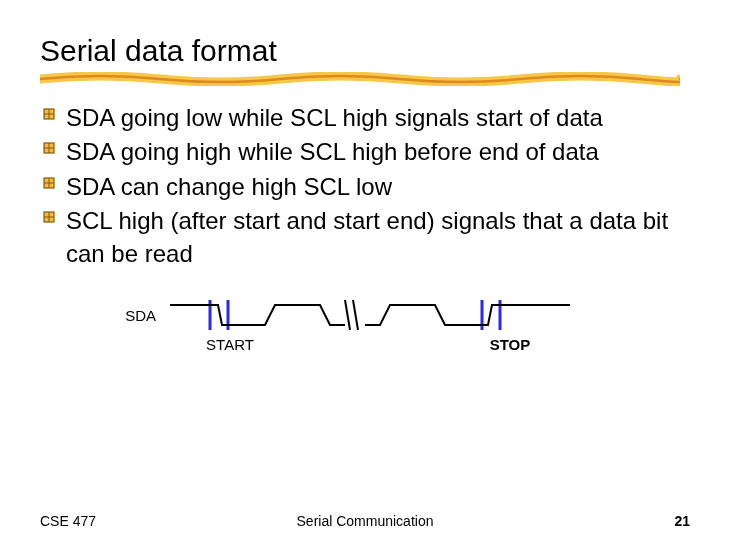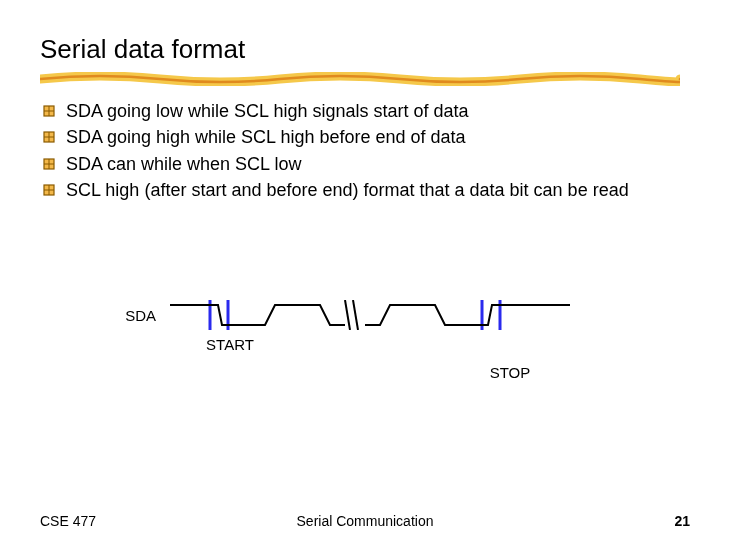--- a/index.html
+++ b/index.html
@@ -1,32 +1,32 @@
 <!DOCTYPE html>
 <html><head>
 <meta charset="utf-8">
 <style>
   * { margin: 0; padding: 0; box-sizing: border-box; }
   html, body { width: 730px; height: 547px; font-family: "Comic Sans MS", "Comic Sans", cursive, sans-serif; background: #fff; color: #000; }
   .slide { position: relative; width: 730px; height: 547px; padding: 34px 40px 0 40px; }
-  .title { font-size: 26px; font-weight: normal; }
+  .title { font-size: 30px; font-weight: normal; }
   .underline { position: absolute; left: 40px; top: 72px; }
   .bullets { margin-top: 34px; margin-left: 2px; }
   .bullet-row { display: flex; align-items: flex-start; margin-bottom: 2px; }
   .bullet-icon { width: 14px; height: 14px; flex: 0 0 14px; margin-top: 5px; margin-right: 10px; }
-  .bullet-text { font-size: 18px; line-height: 1.35; max-width: 620px; }
+  .bullet-text { font-size: 24px; line-height: 1.35; max-width: 620px; }
   .diagram-wrap { position: absolute; left: 40px; top: 300px; width: 650px; }
   .row { display: flex; align-items: center; margin-bottom: 6px; }
   .sig-label { width: 130px; text-align: right; padding-right: 14px; font-size: 15px; font-weight: normal; }
   .wave { width: 400px; height: 30px; }
   .cond-labels { display: flex; margin-top: 6px; }
   .cond-spacer { width: 130px; }
   .cond-start { width: 120px; text-align: center; font-size: 15px; font-weight: normal; }
   .cond-mid { width: 170px; }
-  .cond-stop { width: 100px; text-align: center; font-size: 15px; font-weight: normal; margin-top: 28px; }
+  .cond-stop { width: 100px; text-align: center; font-size: 15px; font-weight: bold; }
   .footer { position: absolute; left: 40px; right: 40px; bottom: 18px; display: flex; justify-content: space-between; align-items: baseline; font-size: 14px; }
   .footer-center { position: absolute; left: 0; right: 0; text-align: center; }
   .footer-left { position: relative; z-index: 1; text-align: center; }
   .footer-right { position: relative; z-index: 1; color: #000; font-weight: bold; }
 </style>
 </head>
 <body>
 
 <div class="slide">
 
@@ -53,29 +53,29 @@
           <line x1="2" y1="7" x2="12" y2="7" stroke="#8a5a00" stroke-width="1"></line>
         </svg>
       <div class="bullet-text">SDA going high while SCL high before end of data</div>
     </div>
     <div class="bullet-row">
       <svg class="bullet-icon" viewBox="0 0 14 14">
           <rect x="2" y="2" width="10" height="10" fill="#f3b84a" stroke="#8a5a00" stroke-width="1.2"></rect>
           <line x1="7" y1="2" x2="7" y2="12" stroke="#8a5a00" stroke-width="1"></line>
           <line x1="2" y1="7" x2="12" y2="7" stroke="#8a5a00" stroke-width="1"></line>
         </svg>
-      <div class="bullet-text">SDA can while when SCL low</div>
+      <div class="bullet-text">SDA can change high SCL low</div>
     </div>
     <div class="bullet-row">
       <svg class="bullet-icon" viewBox="0 0 14 14">
           <rect x="2" y="2" width="10" height="10" fill="#f3b84a" stroke="#8a5a00" stroke-width="1.2"></rect>
           <line x1="7" y1="2" x2="7" y2="12" stroke="#8a5a00" stroke-width="1"></line>
           <line x1="2" y1="7" x2="12" y2="7" stroke="#8a5a00" stroke-width="1"></line>
         </svg>
-      <div class="bullet-text">SCL high (after start and before end) format that a data bit can be read</div>
+      <div class="bullet-text">SCL high (after start and start end) signals that a data bit can be read</div>
     </div>
   </div>
 
   <div class="diagram-wrap">
     <div class="row">
       <div class="sig-label">SDA</div>
       <svg class="wave" viewBox="0 0 400 30">
 
         <rect x="40" y="-2" width="18" height="76" fill="none" stroke="#2a2aee" stroke-width="3"></rect>
 

